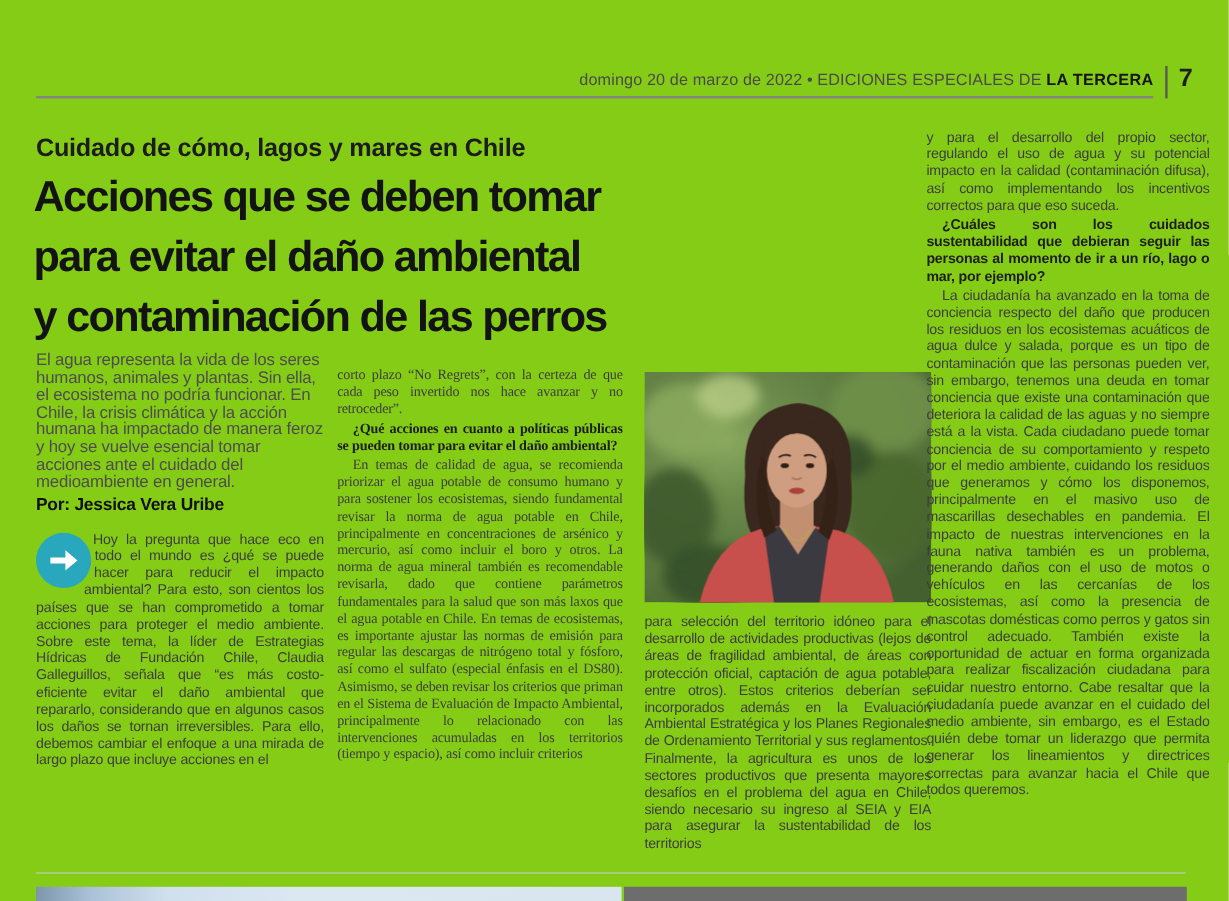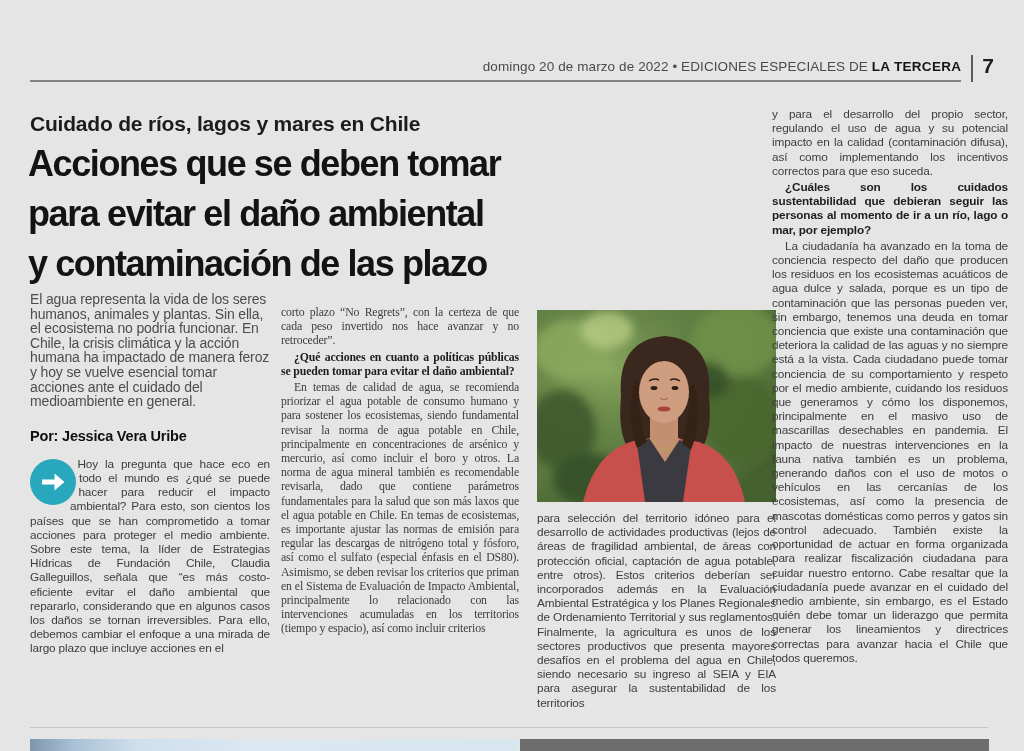--- a/index.html
+++ b/index.html
@@ -1,21 +1,21 @@
 <!DOCTYPE html>
 <html lang="es"><head>
 <meta charset="utf-8">
 <style>
   html,body{margin:0;padding:0;}
   body{
     width:1024px;height:751px;background:#ffffff;
     font-family:"Liberation Sans", sans-serif;
     -webkit-font-smoothing:antialiased;
   }
-  .sheet{position:relative;width:1024px;height:751px;background:#e5e5e5;overflow:hidden;}
+  .sheet{position:relative;width:1024px;height:751px;background:#84cc16;overflow:hidden;}
 
   
   .masthead{position:absolute;left:30px;top:54px;width:964px;display:flex;align-items:flex-end;}
   .mast-line{flex:1;text-align:right;border-bottom:2px solid #848484;padding-bottom:6px;
     font-size:13.5px;color:#4a4a4a;letter-spacing:.1px;white-space:nowrap;}
   .mast-line .brand{font-weight:bold;color:#161616;letter-spacing:.3px;}
   .mast-divider{width:2px;height:27px;background:#5a5a5a;margin:0 9px 0 10px;}
   .mast-page{font-size:21px;font-weight:bold;color:#1e1e1e;padding-bottom:4px;}
 
   
@@ -25,21 +25,21 @@
   .headline span{display:block;}
 
   
   .col{position:absolute;}
   .col1{left:30px;top:292px;width:240px;height:410px;overflow:hidden;}
   .col2{left:281px;top:305px;width:238px;height:412px;overflow:hidden;font-family:Liberation Serif, serif;}
   .col3{left:537px;top:310px;width:239px;height:410px;overflow:hidden;}
   .col4{left:772px;top:107px;width:236px;height:600px;overflow:hidden;}
 
   .lead{font-size:14px;line-height:14.6px;color:#4d4d4d;letter-spacing:-.15px;}
-  .byline{font-size:14.5px;font-weight:bold;color:#101010;margin-top:19px;letter-spacing:-.2px;}
+  .byline{font-size:14.5px;font-weight:bold;color:#101010;margin-top:4px;letter-spacing:-.2px;}
 
   .body{font-size:11.8px;line-height:14.2px;color:#3d3d3d;text-align:justify;letter-spacing:-.15px;}
   .body p{margin:0;}
   .body p.indent{text-indent:13px;}
   .body p.q{font-weight:bold;color:#1d1d1d;text-indent:13px;margin:2px 0;}
 
   .body-start{margin-top:13px;}
   .arrow-badge{float:left;width:46px;height:46px;border-radius:50%;background:#29a7bc;
     margin:2px 10px 2px 0;display:flex;align-items:center;justify-content:center;
     shape-outside:circle(26px at 23px 23px);}
@@ -63,25 +63,25 @@
 <div class="sheet">
 
   <div class="masthead">
     <div class="mast-line">
       <span>domingo 20 de marzo de 2022 • EDICIONES ESPECIALES DE </span><span class="brand">LA TERCERA</span>
     </div>
     <div class="mast-divider"></div>
     <div class="mast-page">7</div>
   </div>
 
-  <div class="kicker">Cuidado de ríos, lagos y mares en Chile</div>
+  <div class="kicker">Cuidado de cómo, lagos y mares en Chile</div>
   <h1 class="headline" style="margin:0">
     <span>Acciones que se deben tomar</span>
     <span>para evitar el daño ambiental</span>
-    <span>y contaminación de las plazo</span>
+    <span>y contaminación de las perros</span>
   </h1>
 
   <div class="col col1">
     <div class="lead">El agua representa la vida de los seres humanos, animales y plantas. Sin ella, el ecosistema no podría funcionar. En Chile, la crisis climática y la acción humana ha impactado de manera feroz y hoy se vuelve esencial tomar acciones ante el cuidado del medioambiente en general.</div>
     <div class="byline">Por: Jessica Vera Uribe</div>
     <div class="body body-start">
       <span class="arrow-badge">
         <svg width="26" height="20" viewBox="0 0 26 20" aria-hidden="true">
           <path d="M2 7.5 h12.5 v-6 l10 8.5 -10 8.5 v-6 H2 z" fill="#ffffff"></path>
         </svg>

